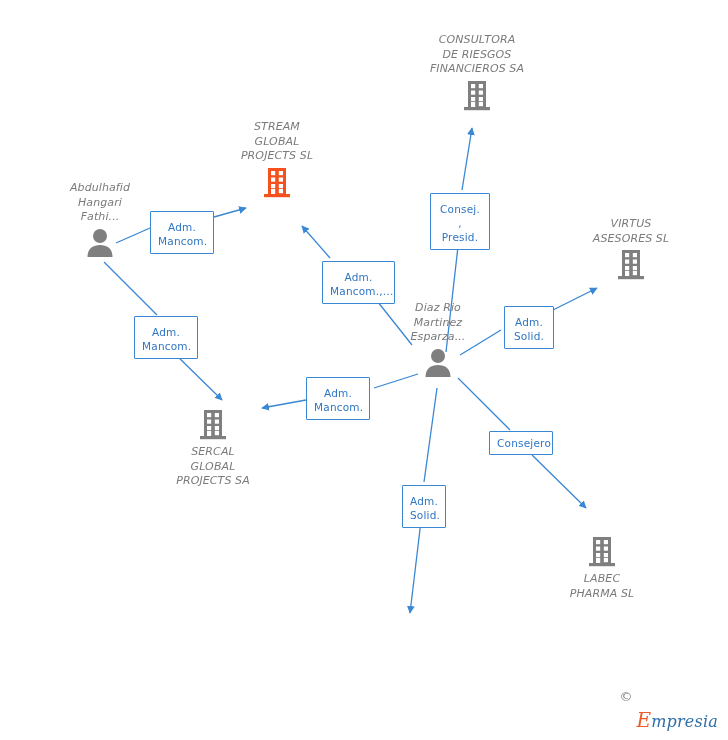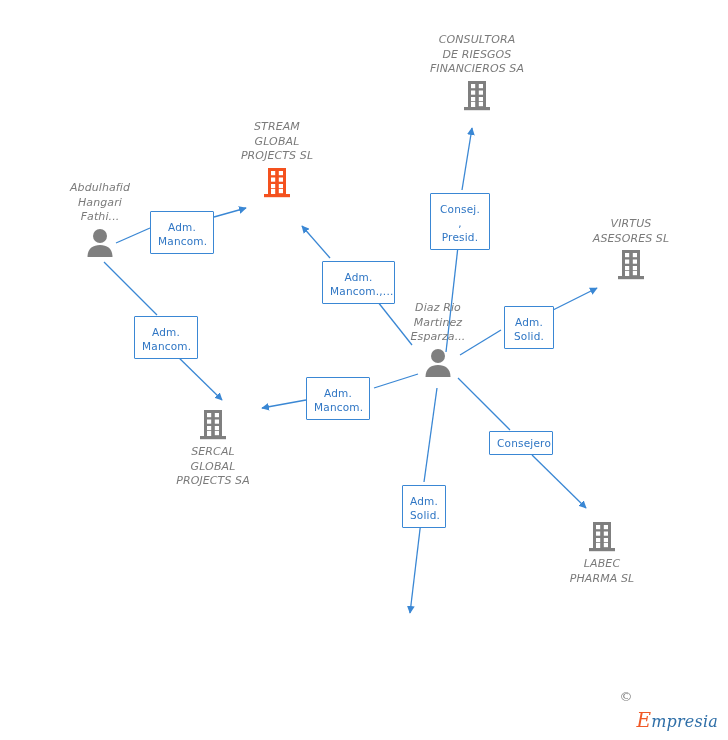--- a/index.html
+++ b/index.html
@@ -198,21 +198,21 @@
         <rect x="15.8" y="18" width="4.2" height="4.2" fill="#ffffff"></rect>
         <rect x="8" y="23" width="4.2" height="5" fill="#ffffff"></rect>
         <rect x="15.8" y="23" width="4.2" height="4.2" fill="#ffffff"></rect>
       </svg>
     </span>
     <div class="label">SERCAL
 GLOBAL
 PROJECTS SA</div>
   </div>
 
-  <div class="node label-bottom" style="left:602px; top:520px;">
+  <div class="node label-bottom" style="left:602px; top:535px;">
     <span class="glyph">
       <svg width="28" height="34" viewBox="0 0 28 34" xmlns="http://www.w3.org/2000/svg">
         <rect x="5" y="2" width="18" height="26" fill="#7f7f7f"></rect>
         <rect x="1" y="28" width="26" height="3.2" fill="#7f7f7f"></rect>
         <rect x="8" y="5" width="4.2" height="4.2" fill="#ffffff"></rect>
         <rect x="15.8" y="5" width="4.2" height="4.2" fill="#ffffff"></rect>
         <rect x="8" y="11.5" width="4.2" height="4.2" fill="#ffffff"></rect>
         <rect x="15.8" y="11.5" width="4.2" height="4.2" fill="#ffffff"></rect>
         <rect x="8" y="18" width="4.2" height="4.2" fill="#ffffff"></rect>
         <rect x="15.8" y="18" width="4.2" height="4.2" fill="#ffffff"></rect>

